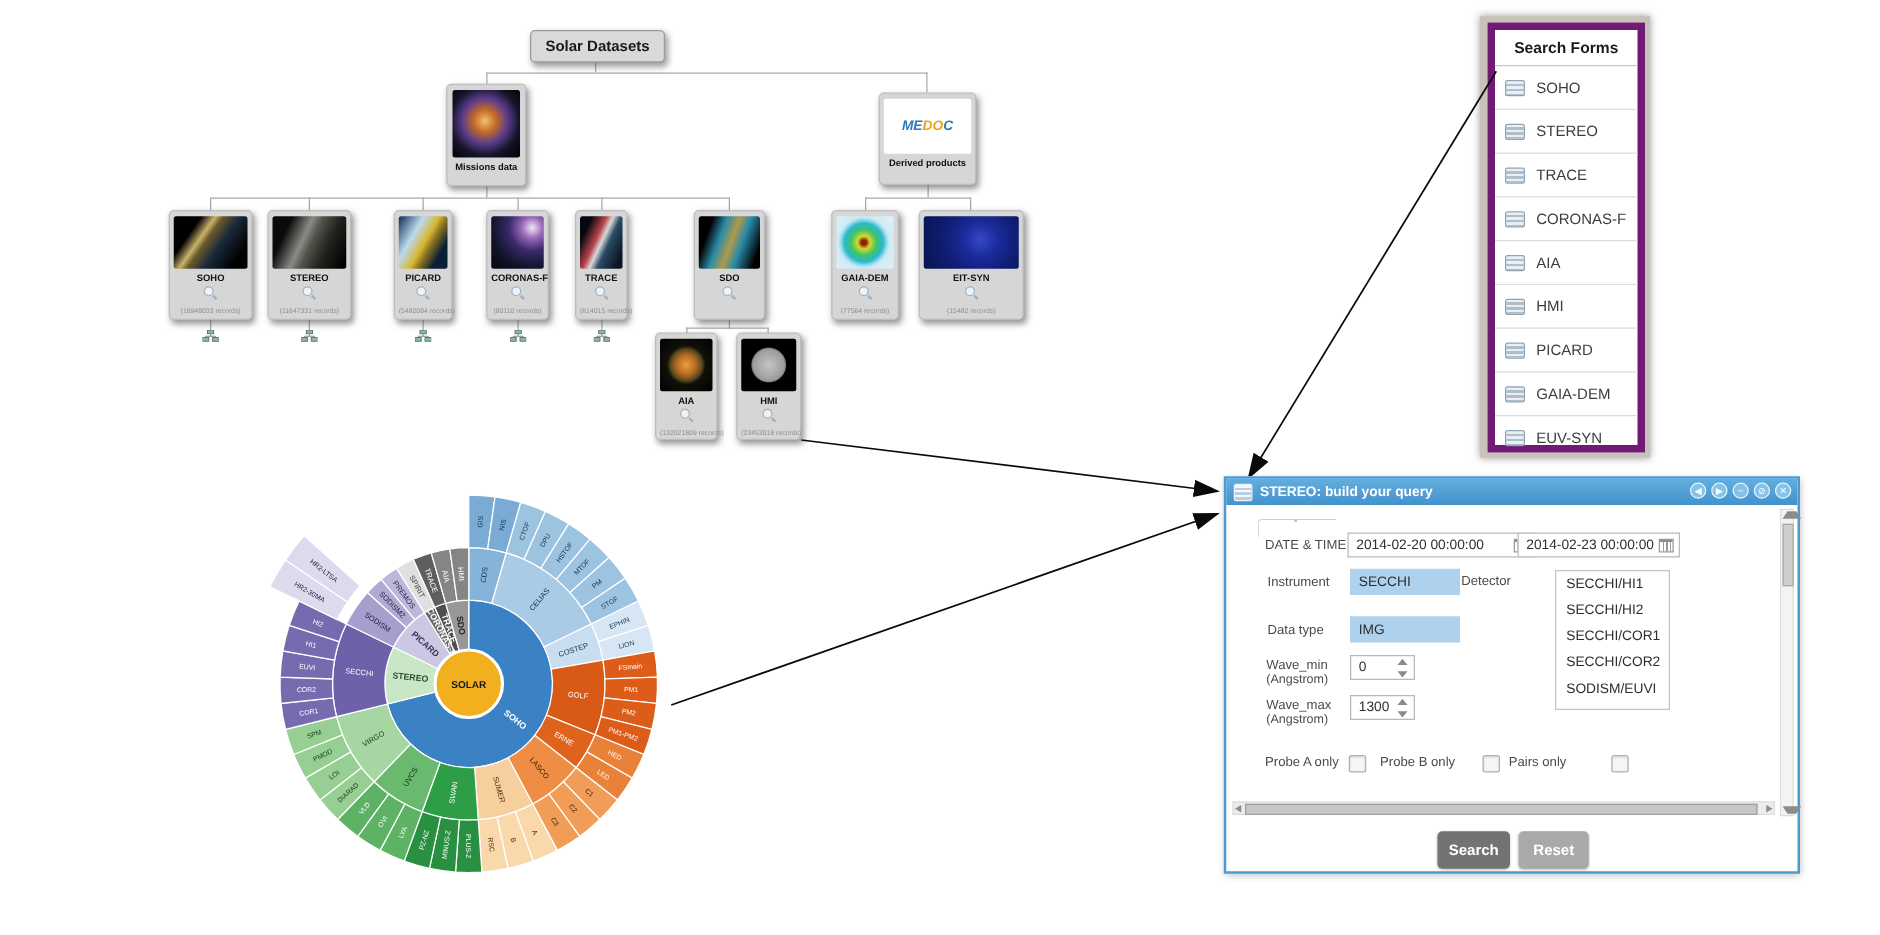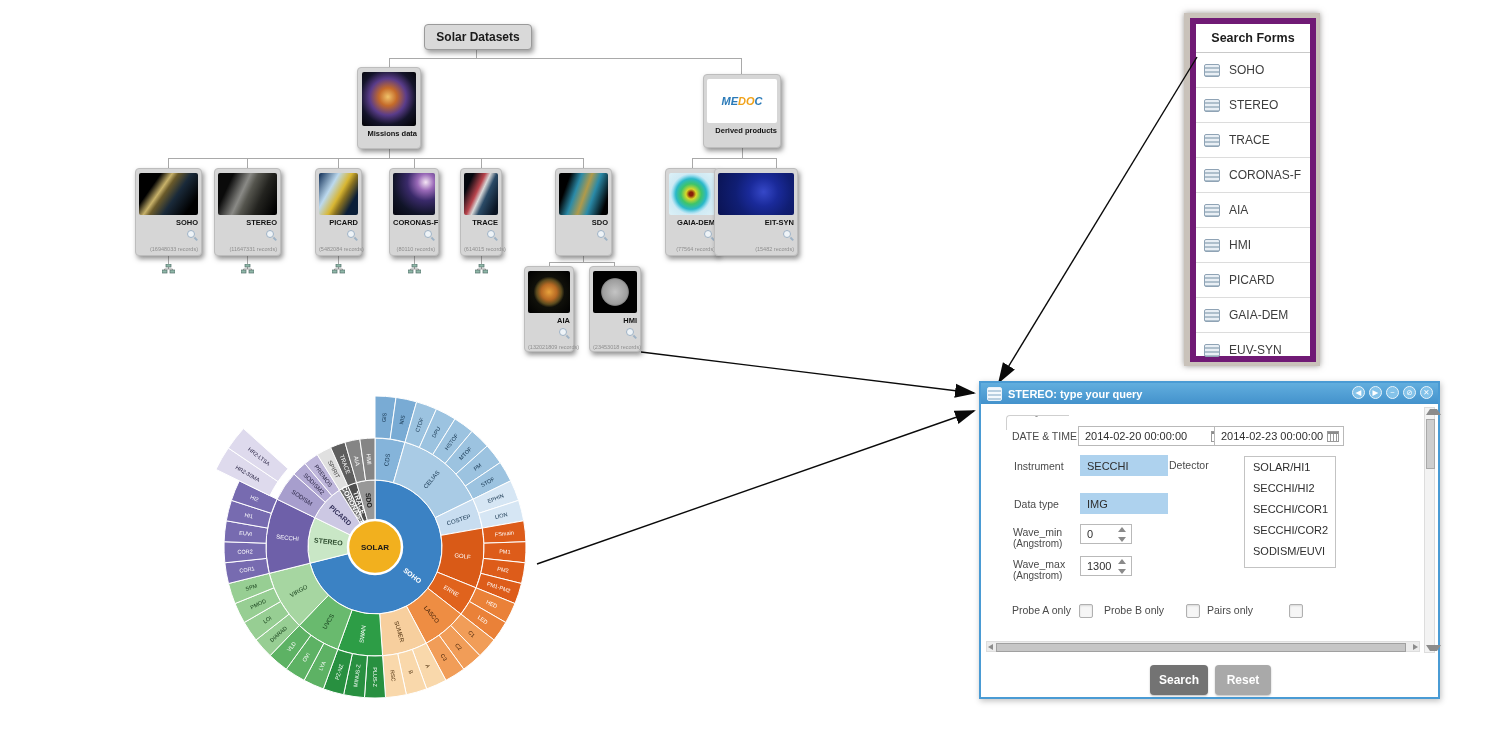--- a/index.html
+++ b/index.html
@@ -1,21 +1,21 @@
 <!DOCTYPE html>
 <html><head>
 <meta charset="utf-8">
 <style>
   html,body{margin:0;padding:0;background:#fff;}
   body{width:1504px;height:748px;position:relative;overflow:hidden;
        font-family:"Liberation Sans",sans-serif;-webkit-font-smoothing:antialiased;}
   .abs{position:absolute;}
   
   .card{position:absolute;background:#d6d6d6;border:1px solid #bdbdbd;border-radius:4px;
-        box-shadow:2px 3px 5px rgba(60,60,60,.55);text-align:right;box-sizing:border-box;padding:4px 3px 2px;}
+        box-shadow:2px 3px 5px rgba(60,60,60,.55);text-align:center;box-sizing:border-box;padding:4px 3px 2px;}
   .card .img{margin:0 auto;border-radius:2px;}
   .card .lbl{font-size:7.5px;font-weight:bold;color:#111;margin-top:3px;white-space:nowrap;}
   .card .recs{font-size:5.5px;color:#8f8f8f;margin-top:1px;white-space:nowrap;}
   .rootbox{position:absolute;background:#d9d9d9;border:1px solid #9a9a9a;border-radius:4px;
            box-shadow:2px 3px 5px rgba(60,60,60,.5);font-size:12px;font-weight:bold;color:#1a1a1a;
            display:flex;align-items:center;justify-content:center;}
   .conn{position:absolute;background:#a9a9a9;}
   .mag{display:inline-block;width:11px;height:11px;position:relative;margin-top:2px;}
   .mag:before{content:"";position:absolute;left:0;top:0;width:6px;height:6px;border:1.5px solid #9fb3c6;
               border-radius:50%;background:#eef3f7;}
@@ -212,21 +212,21 @@
   <div class="img img-sdo" style="width:49px;height:42px"></div>
   <div class="lbl">SDO</div>
   <span class="mag"></span>
 </div>
 <div class="card" style="left:665px;top:168px;width:54px;height:88px">
   <div class="img img-gaia" style="width:46px;height:42px"></div>
   <div class="lbl">GAIA-DEM</div>
   <span class="mag"></span>
   <div class="recs">(77564 records)</div>
 </div>
-<div class="card" style="left:714px;top:168px;width:84px;height:88px">
+<div class="card" style="left:735px;top:168px;width:84px;height:88px">
   <div class="img img-eitsyn" style="width:76px;height:42px"></div>
   <div class="lbl">EIT-SYN</div>
   <span class="mag"></span>
   <div class="recs">(15482 records)</div>
 </div>
 <div class="card" style="left:524px;top:266px;width:50px;height:86px">
   <div class="img img-aia" style="width:42px;height:42px"></div>
   <div class="lbl">AIA</div>
   <span class="mag"></span>
   <div class="recs">(132021809 records)</div>
@@ -419,21 +419,21 @@
     </marker>
   </defs>
   <line x1="1197" y1="57" x2="999" y2="382" stroke="#0a0a0a" stroke-width="1.4" marker-end="url(#ah)"></line>
   <line x1="641" y1="352" x2="974" y2="393" stroke="#0a0a0a" stroke-width="1.4" marker-end="url(#ah)"></line>
   <line x1="537" y1="564" x2="974" y2="411" stroke="#0a0a0a" stroke-width="1.4" marker-end="url(#ah)"></line>
 </svg>
 
 <div class="dialog">
   <div class="dlg-title">
     <div class="dlg-icon"></div>
-    <span class="txt">STEREO: type your query</span>
+    <span class="txt">STEREO: build your query</span>
     <div class="dlg-btns">
       <div class="wbtn">◀</div>
       <div class="wbtn">▶</div>
       <div class="wbtn">−</div>
       <div class="wbtn">⊘</div>
       <div class="wbtn">✕</div>
     </div>
   </div>
 
   <div class="fs-corner"></div>
@@ -448,21 +448,21 @@
     <span>2014-02-23 00:00:00</span>
     <div class="cal"></div>
   </div>
 
   <div class="fld-label" style="left:33px;top:77px">Instrument</div>
   <div class="hl" style="left:99px;top:72px;width:88px;height:21px">
       <span>SECCHI</span>
     </div>
   <div class="fld-label" style="left:188px;top:76px">Detector</div>
   <div class="listbox" style="left:263px;top:73px;width:92px;height:112px" id="detector-list">
-      <div class="opt">SOLAR/HI1</div>
+      <div class="opt">SECCHI/HI1</div>
       <div class="opt">SECCHI/HI2</div>
       <div class="opt">SECCHI/COR1</div>
       <div class="opt">SECCHI/COR2</div>
       <div class="opt">SODISM/EUVI</div>
     </div>
 
   <div class="fld-label" style="left:33px;top:115px">Data type</div>
   <div class="hl" style="left:99px;top:110px;width:88px;height:21px">
       <span>IMG</span>
     </div>

